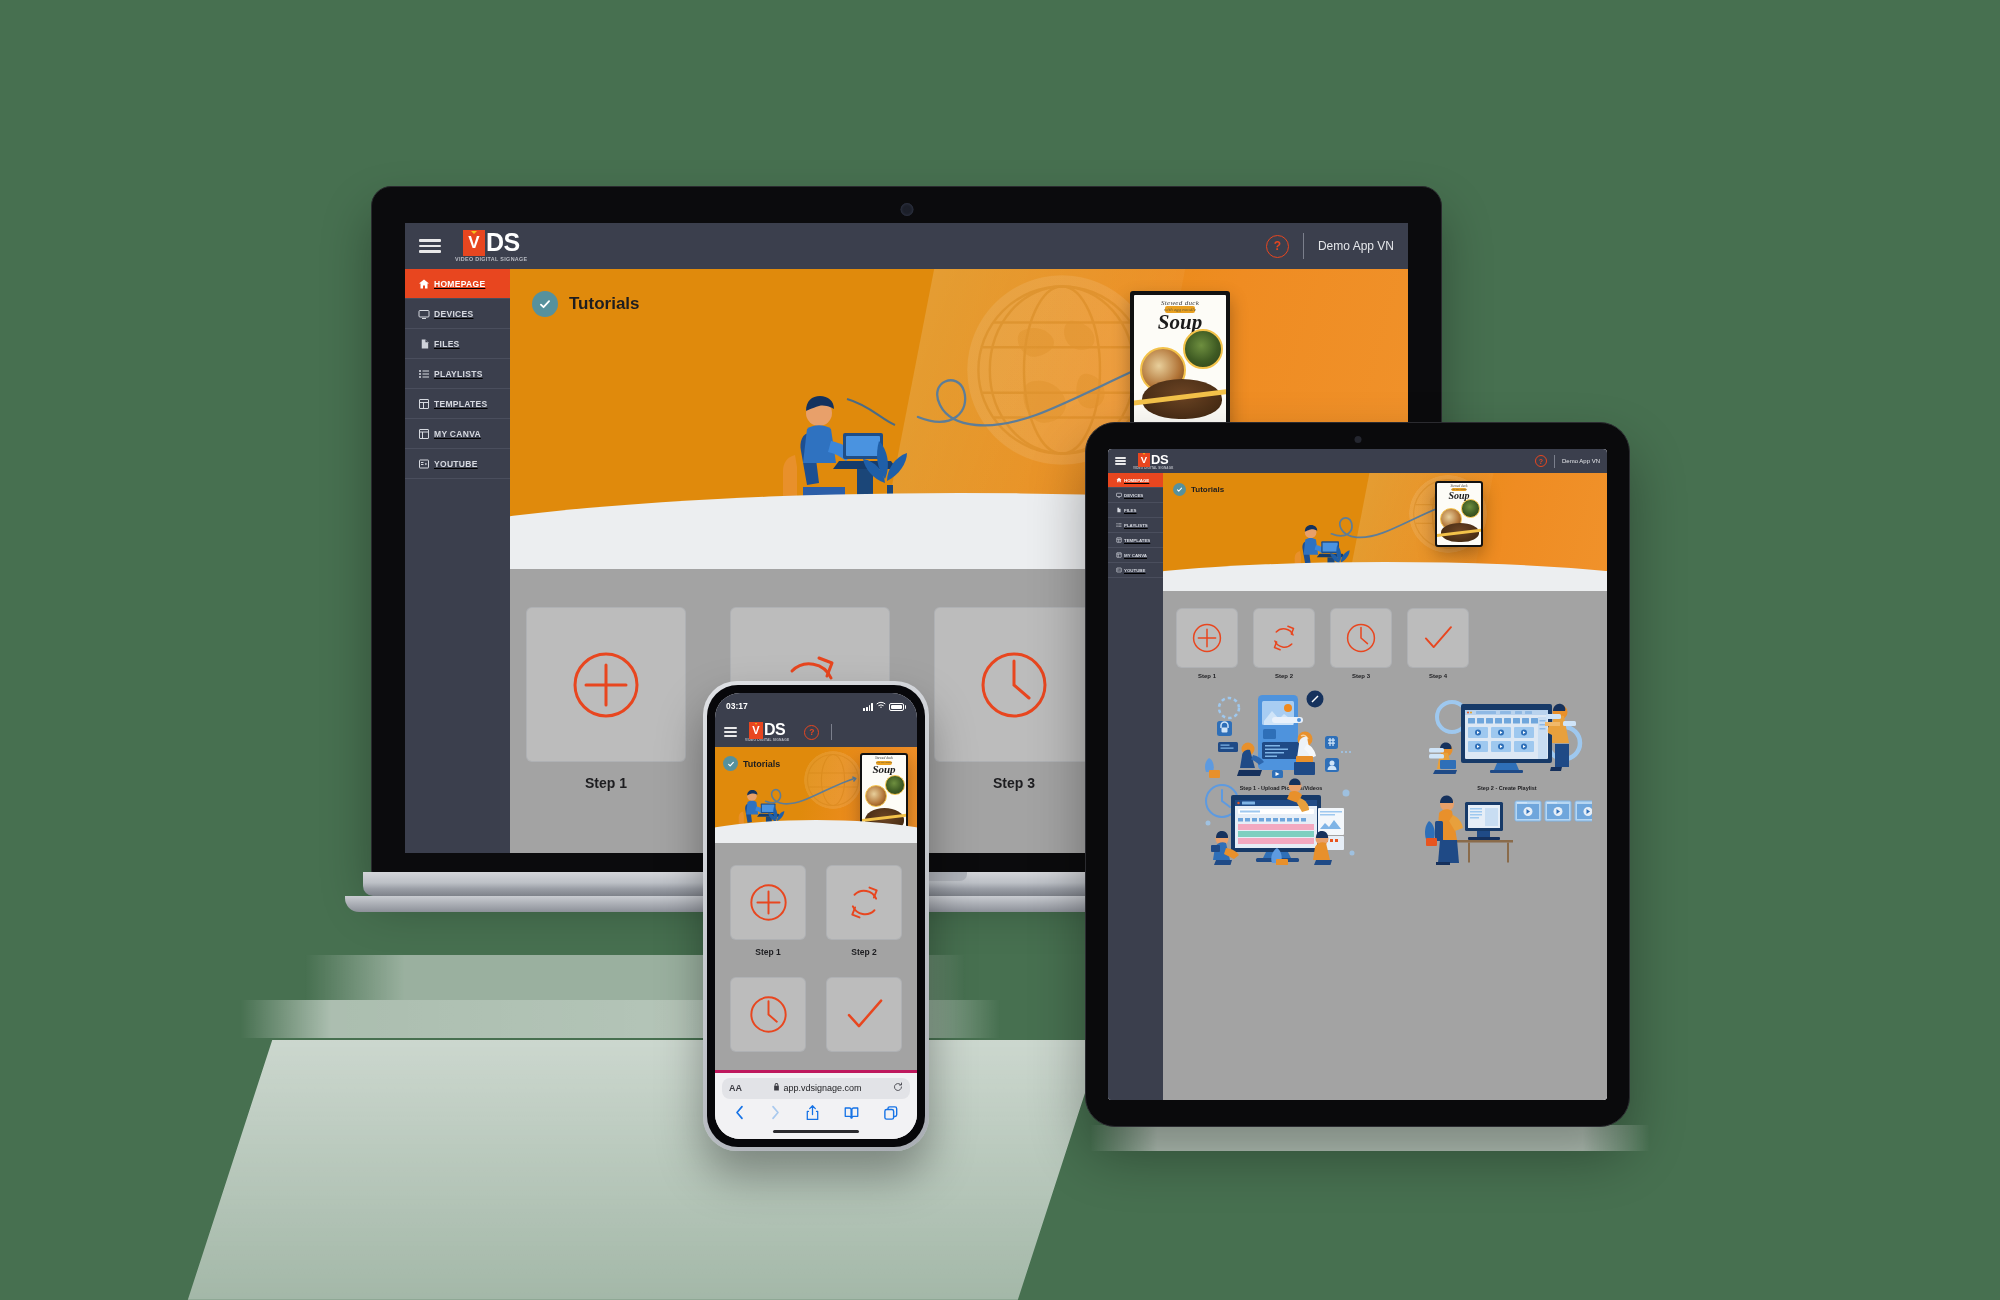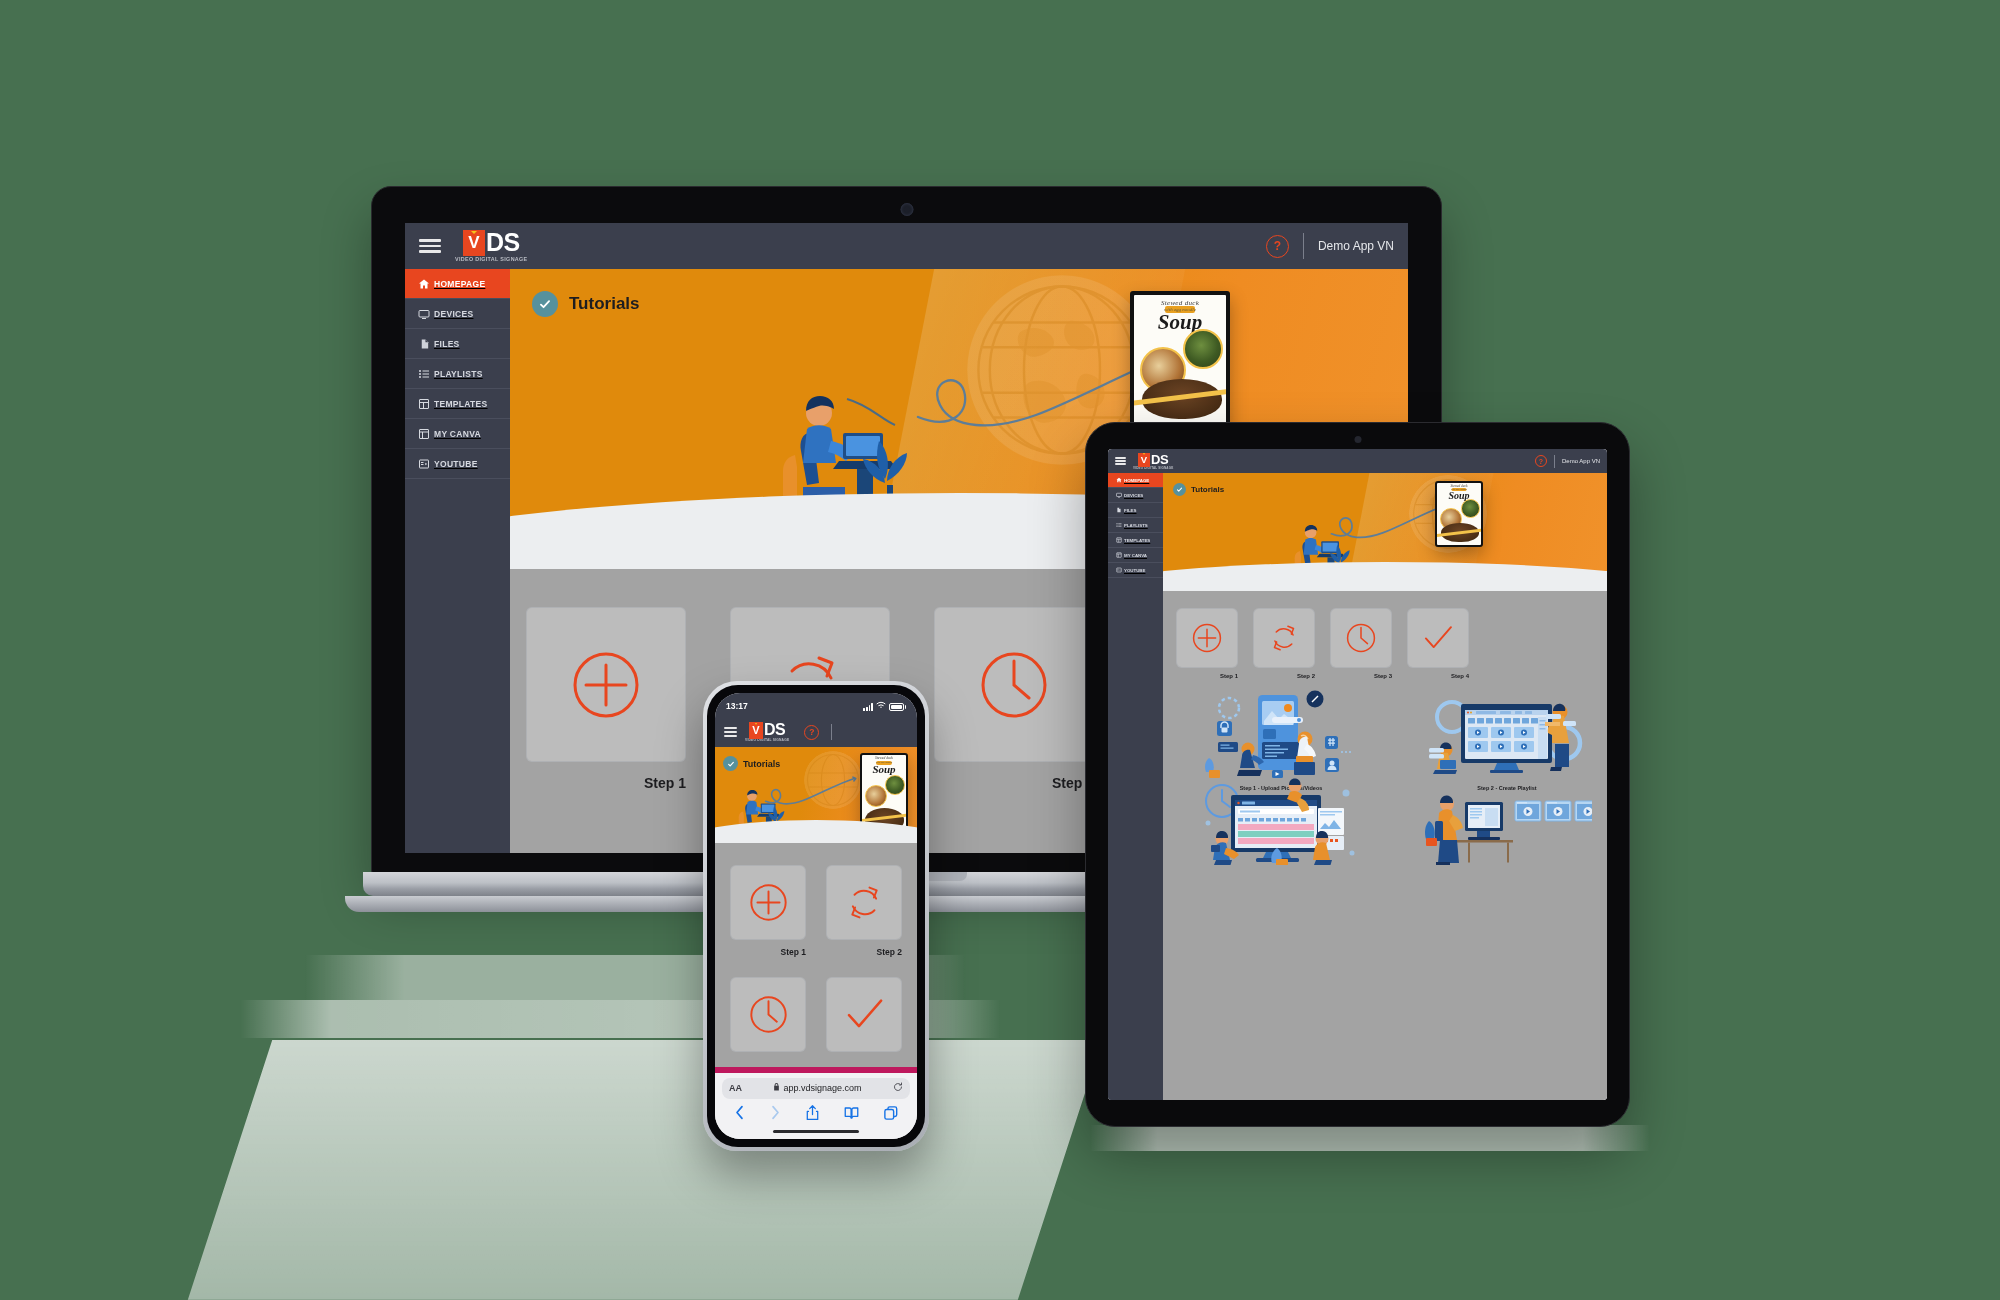--- a/index.html
+++ b/index.html
@@ -41,21 +41,21 @@
   .globe { position:absolute; border:0 solid; border-radius:50%; background:
       radial-gradient(circle at 50% 50%, rgba(255,255,255,0.10) 0%, rgba(255,255,255,0.10) 70%, rgba(255,255,255,0) 71%);
   }
   .globe svg { position:absolute; inset:0; opacity:.30; }
 
   .tut { position:absolute; display:flex; align-items:center; z-index:4; }
   .tut-badge { border-radius:50%; background:#56919d; display:flex; align-items:center; justify-content:center; flex:0 0 auto; }
   .tut-label { color:#1d1d20; font-weight:bold; }
 
   .cards { position:absolute; display:flex; }
-  .card-wrap { display:flex; flex-direction:column; align-items:flex-end; }
+  .card-wrap { display:flex; flex-direction:column; align-items:center; }
   .card { background:rgba(255,255,255,.28); border:1px solid rgba(160,163,170,.45); border-radius:6px; display:flex; align-items:center; justify-content:center; }
   .card svg { display:block; }
   .card-label { color:#1d1d20; font-weight:bold; text-align:center; }
 
   .illus-row { position:absolute; display:flex; }
   .illus { display:flex; flex-direction:column; align-items:center; }
   .illus-cap { color:#1d1d20; font-weight:bold; text-align:center; white-space:nowrap; }
 
   
   #laptop { position:absolute; left:363px; top:186px; width:1087px; height:710px; }
@@ -86,21 +86,21 @@
   .ph-status .st-right{ display:flex; align-items:flex-end; gap:3px; padding-top:2px;}
   .bars { display:flex; align-items:flex-end; gap:1px; height:8px; }
   .bars i { display:block; width:1.7px; background:#fff; border-radius:.5px; }
   .batt { display:flex; align-items:center; }
   .batt .shell { width:15px; height:8px; border:1px solid #fff; border-radius:2px; display:flex; align-items:center; padding:1px; }
   .batt .fill { height:100%; background:#fff; border-radius:1px; }
   .batt .cap { width:1.3px; height:3.5px; background:#fff; border-radius:0 1px 1px 0; margin-left:.8px; }
   .batt-num { font-size:6.5px; color:#3b3f4d; font-weight:bold; position:absolute; }
 
   .ph-app { flex:1 1 auto; position:relative; overflow:hidden; background:#f3f4f6; }
-  .ph-safari { flex:0 0 auto; background:#f2f2f4; border-top:6px solid #be185d; padding:5px 7px 4px; }
+  .ph-safari { flex:0 0 auto; background:#f2f2f4; border-top:3px solid #be185d; padding:5px 7px 4px; }
   .ph-url { background:#e2e3e7; border-radius:8px; height:21px; display:flex; align-items:center; justify-content:space-between; padding:0 7px; }
   .ph-url .aa { color:#3c3c43; font-size:9px; font-weight:bold; }
   .ph-url .mid { display:flex; align-items:center; gap:3px; color:#1d1d20; font-size:9px; }
   .ph-url .rl { color:#3c3c43; font-size:10px; }
   .ph-tools { display:flex; align-items:center; justify-content:space-between; padding:6px 12px 2px; color:#1673e6; }
   .ph-tools .dis { color:#a9c9ee; }
   .ph-home { width:86px; height:3.5px; border-radius:2px; background:#2a2a2e; margin:3px auto 2px; }
 
   
   .shadow { position:absolute; background:rgba(255,255,255,.14); filter:blur(0px); }
@@ -819,21 +819,21 @@
       </div>
     </div>
   </div>
 
   <div id="phone">
     <div class="ph-frame">
       <div class="ph-inner">
         <div class="ph-screen">
 
           <div class="ph-status">
-            <div class="st-left">13:17</div>
+            <div class="st-left">03:17</div>
             <div class="st-right">
               <span class="bars">
                   <i style="height:3px"></i>
                   <i style="height:4.5px"></i>
                   <i style="height:6px"></i>
                   <i style="height:8px"></i>
                 </span>
               <span>
                 <svg width="10" height="8" viewBox="0 0 20 15" fill="none" stroke="#fff" stroke-width="2" stroke-linecap="round">
                     <path d="M2 5a13 13 0 0116 0"></path>

